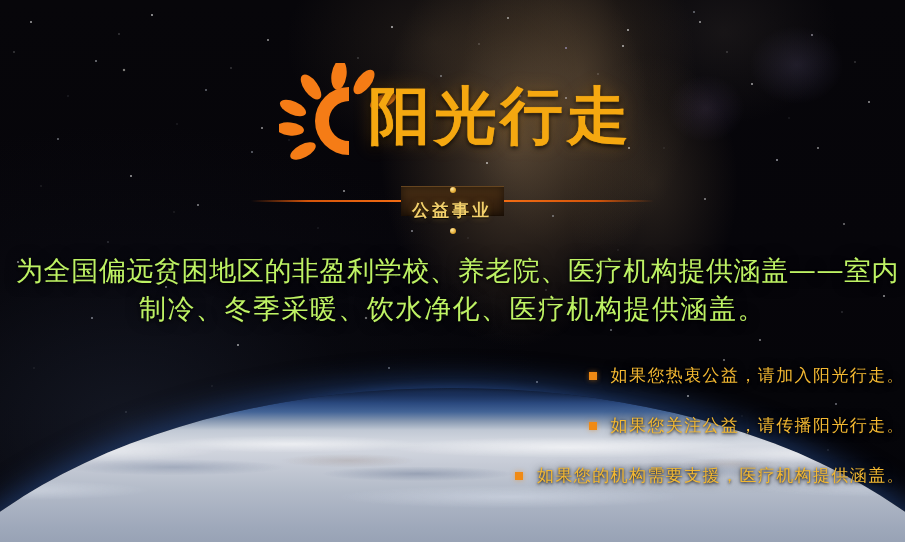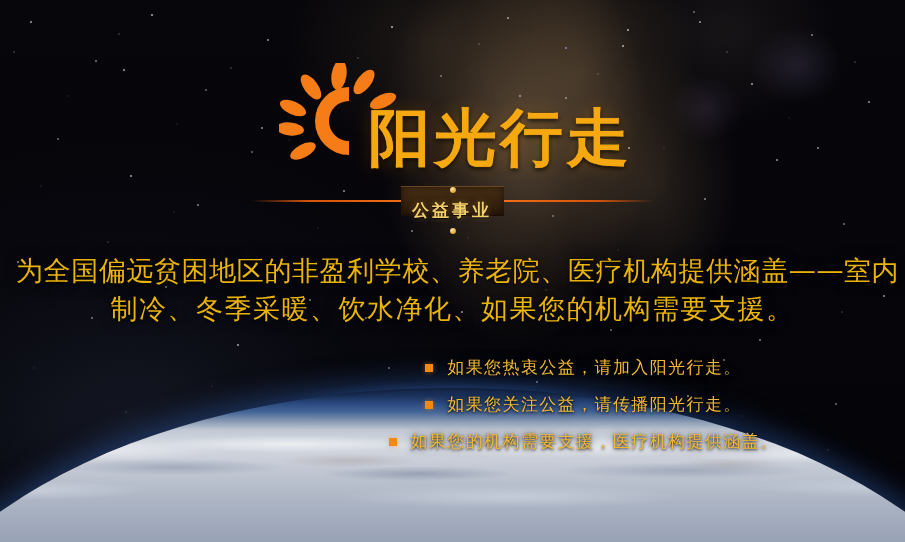--- a/index.html
+++ b/index.html
@@ -238,21 +238,21 @@
     left: 0;
     right: 0;
     height: 112px;
     display: flex;
     justify-content: center;
     align-items: center;
   }
   .logo-inner {
     position: relative;
     display: flex;
-    align-items: flex-end;
+    align-items: center;
     margin-left: 6px;
   }
   .sun-mark {
     position: relative;
     width: 118px;
     height: 110px;
     flex: none;
     margin-right: -28px;
   }
   .sun-mark svg { display: block; }
@@ -328,38 +328,38 @@
   .lede {
     position: absolute;
     top: 252px;
     left: 0;
     right: 0;
     text-align: center;
     font-family: "DejaVu Serif", "Liberation Serif", serif;
     font-size: 27px;
     line-height: 38px;
     letter-spacing: 1.5px;
-    color: #eab308;
+    color: #bef264;
     text-shadow: 0 1px 3px rgba(0,0,0,0.9), 0 0 14px rgba(0,0,0,0.7);
     padding: 0 16px;
   }
   .lede-line { display: block; white-space: nowrap; }
   .lede-line.l1 { letter-spacing: 0.6px; }
 
   
   .bullets {
     position: absolute;
-    top: 356px;
+    top: 364px;
     left: 0;
     right: 0;
     display: flex;
     flex-direction: column;
-    align-items: center;
+    align-items: flex-end;
     padding-left: 262px;
-    gap: 15px;
+    gap: 28px;
   }
   .bullet {
     display: flex;
     align-items: center;
     gap: 14px;
   }
   .bullet-marker {
     width: 8px;
     height: 8px;
     flex: none;
@@ -430,21 +430,21 @@
       <div class="badge-plaque">
         <span class="badge-dot"></span>
         <span class="badge-text">公益事业</span>
         <span class="badge-dot"></span>
       </div>
       <div class="badge-line right"></div>
     </div>
 
     <div class="lede">
       <span class="lede-line l1">为全国偏远贫困地区的非盈利学校、养老院、医疗机构提供涵盖——室内</span>
-      <span class="lede-line l2">制冷、冬季采暖、饮水净化、如果您的机构需要支援。</span>
+      <span class="lede-line l2">制冷、冬季采暖、饮水净化、医疗机构提供涵盖。</span>
     </div>
 
     <div class="bullets">
       <div class="bullet">
         <span class="bullet-marker"></span>
         <span class="bullet-text">如果您热衷公益，请加入阳光行走。</span>
       </div>
       <div class="bullet">
         <span class="bullet-marker"></span>
         <span class="bullet-text">如果您关注公益，请传播阳光行走。</span>

